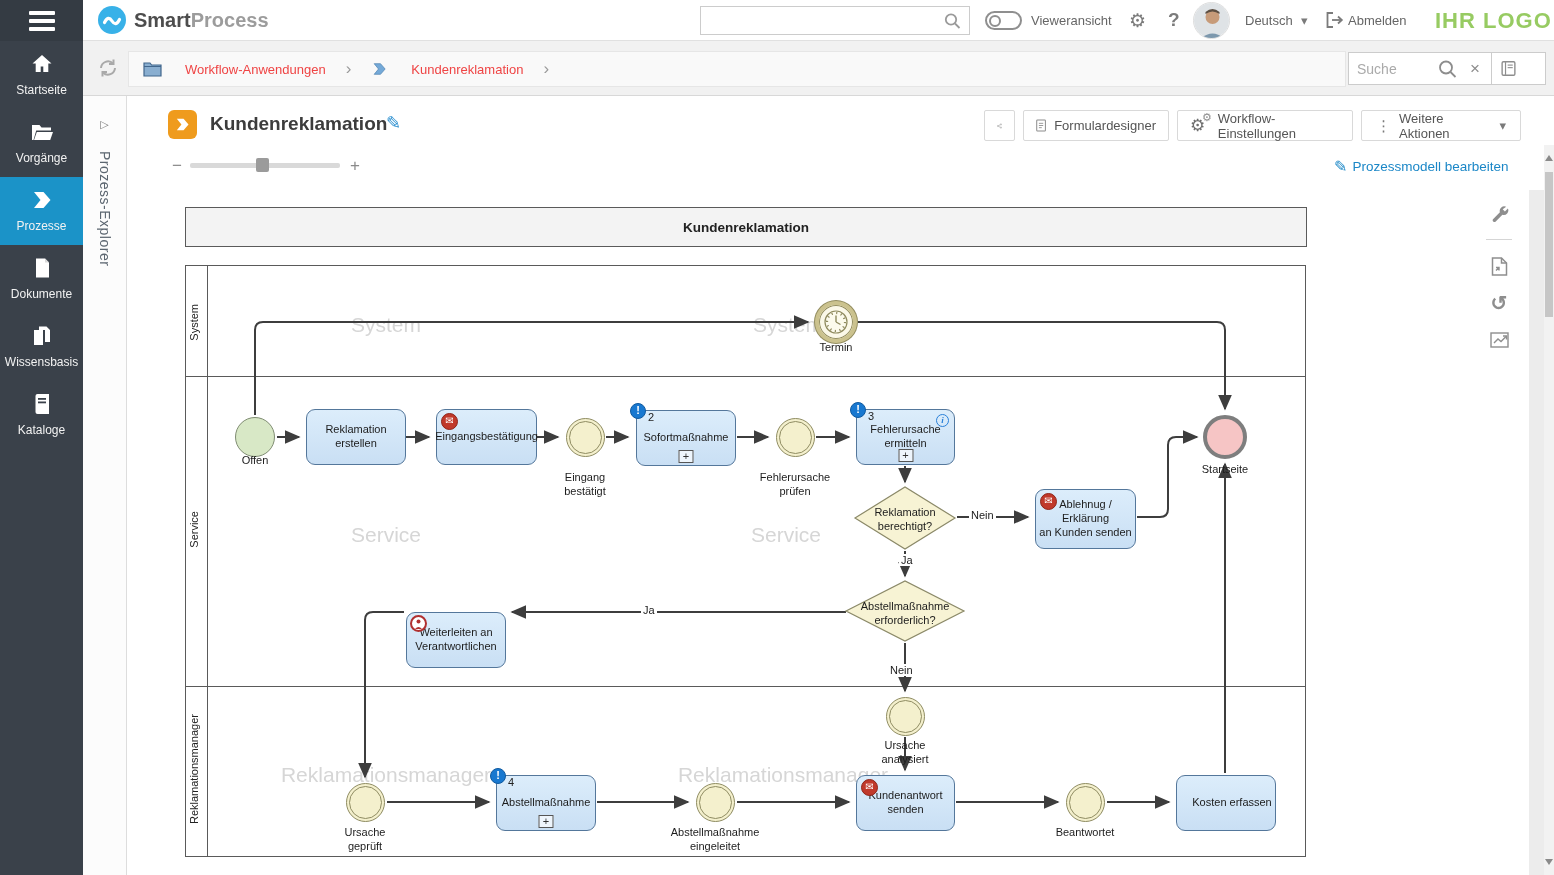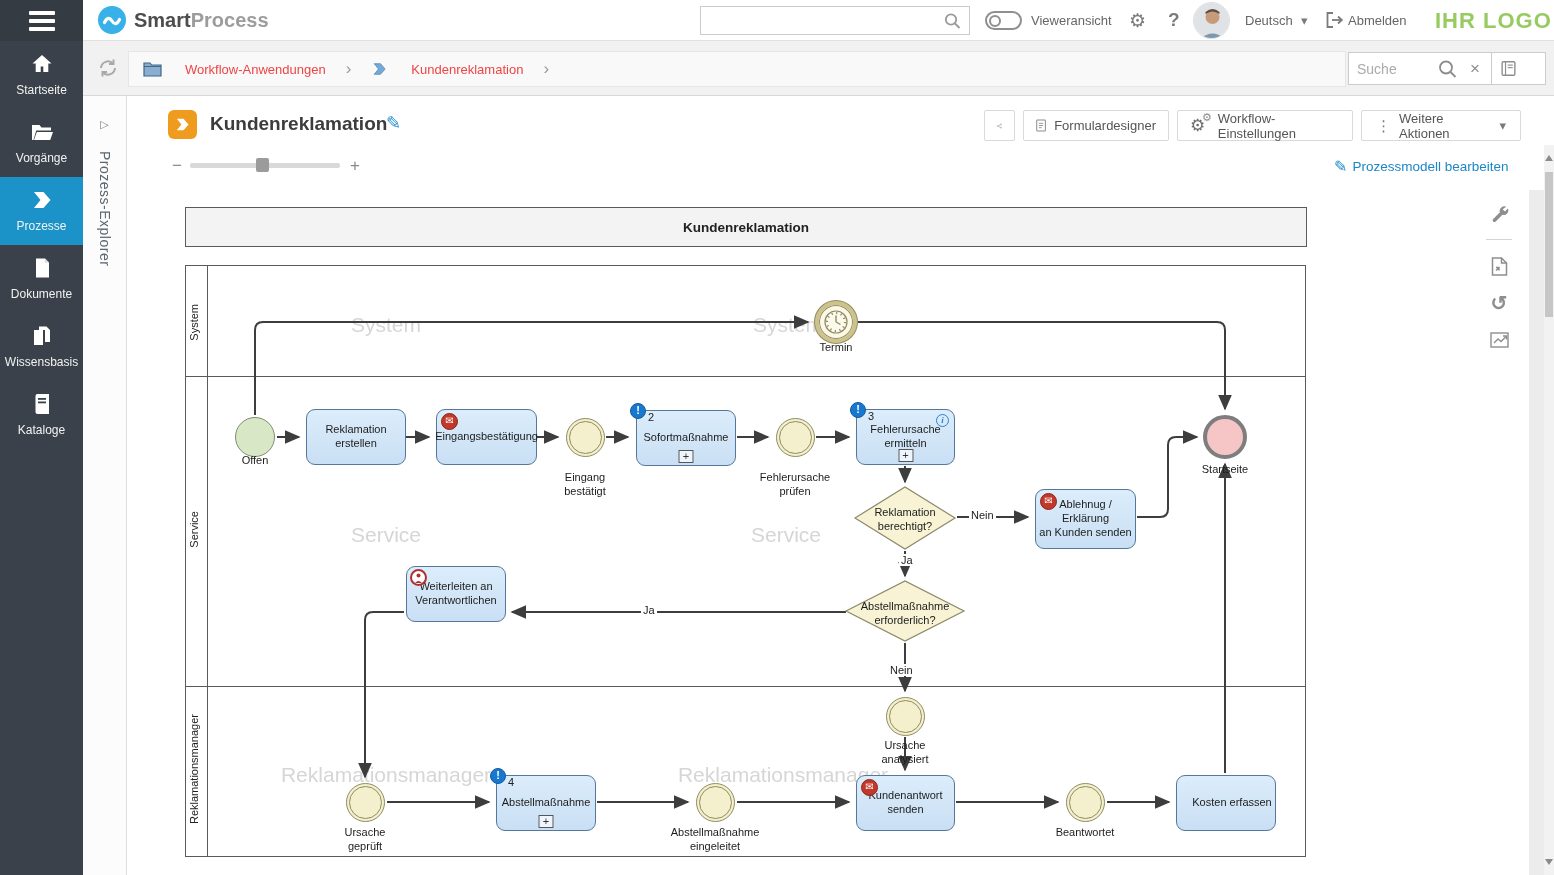--- a/index.html
+++ b/index.html
@@ -434,21 +434,21 @@
   <span>Ablehnug / Erklärung
 an Kunden senden</span>
 </div>
 
 <div class="edgelabel" style="left:899px; top:554px;">Ja</div>
 <div class="gwlabel" style="left:845px; top:599px; width:120px;">Abstellmaßnahme
 erforderlich?</div>
 <div class="edgelabel" style="left:641px; top:604px;">Ja</div>
 <div class="edgelabel" style="left:888px; top:664px;">Nein</div>
 
-<div class="task" style="left:406px; top:566px; width:100px; height:56px;">
+<div class="task" style="left:406px; top:612px; width:100px; height:56px;">
   <span class="icon-fwd">
     <svg width="9" height="10" viewBox="0 0 9 10">
         <circle cx="4.5" cy="2.5" r="2" fill="#b03030"></circle>
         <path d="M1 10 q3.5 -4 7 0 z" fill="#b03030"></path>
       </svg>
   </span>
   <span>Weiterleiten an
 Verantwortlichen</span>
 </div>
 

